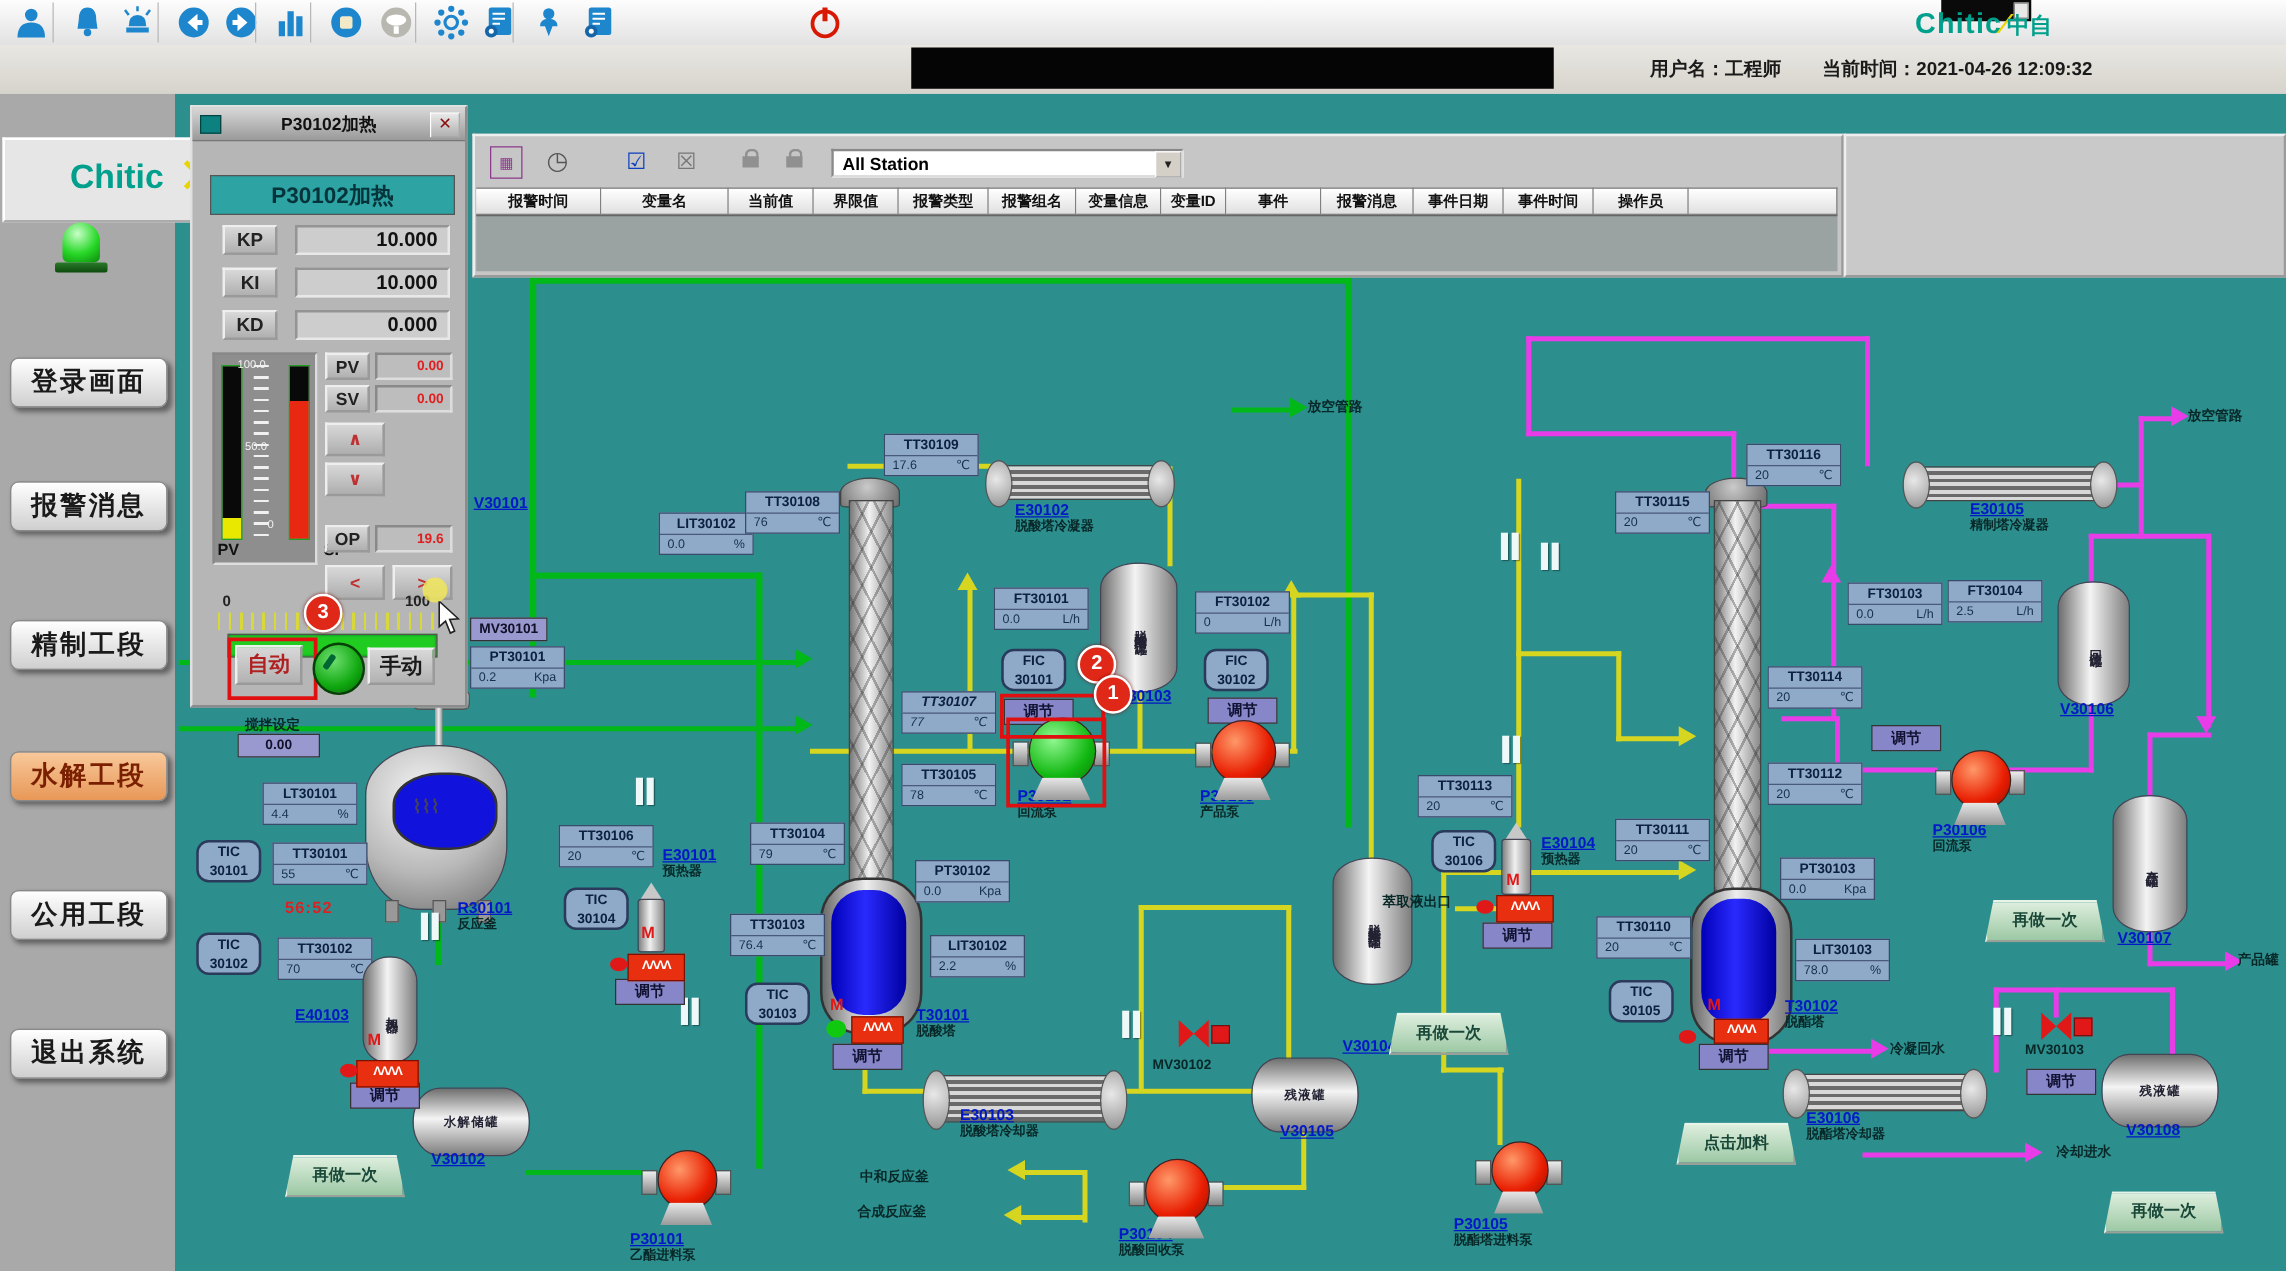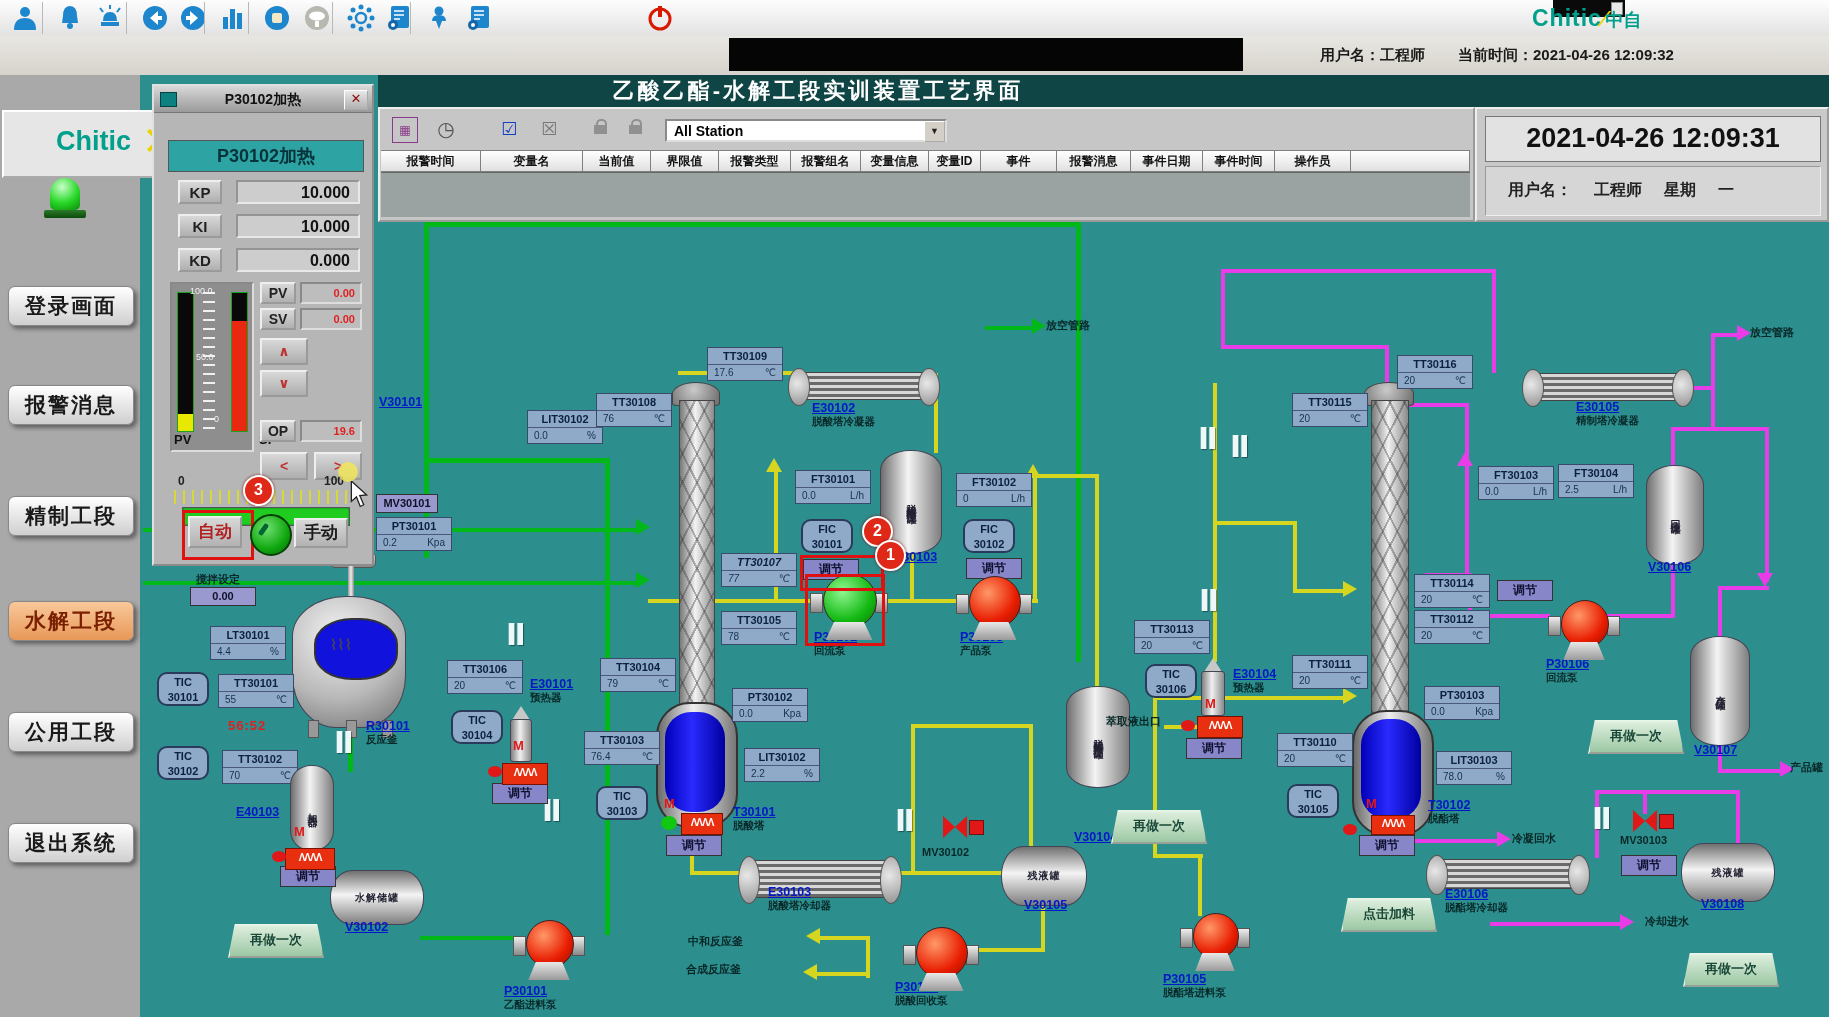--- a/index.html
+++ b/index.html
@@ -213,23 +213,20 @@
 <div class="abs" id="tr-blackbox">
       <span></span>
     </div>
 <div class="abs" id="brand">
   <span class="b1">Chitic</span><span class="b2">⁄</span><span class="b3">中自</span>
 </div>
 <div class="r2txt" style="left:1320px;">用户名：工程师</div>
 <div class="r2txt" style="left:1458px;">当前时间：2021-04-26 12:09:32</div>
 
 <div class="abs" id="diag-bg"></div>
-<div class="abs" id="titlebar">
-      <span>乙酸乙酯-水解工段实训装置工艺界面</span>
-    </div>
 
 <div class="abs" id="alarmpanel">
   <div class="al-ic" id="al-grid">▦</div>
   <div class="al-ic" id="al-clock">◷</div>
   <div class="al-ic" id="al-chk">☑</div>
   <div class="al-ic" id="al-x">☒</div>
   <div class="padlock" style="left:214px;"></div>
   <div class="padlock" style="left:249px;"></div>
   <div id="station"><span>All Station</span><span class="dd">▼</span></div>
   <div id="alhdr">
@@ -245,24 +242,20 @@
         <div class="alcol" style="width: 74px;">报警消息</div>
         <div class="alcol" style="width: 72px;">事件日期</div>
         <div class="alcol" style="width: 72px;">事件时间</div>
         <div class="alcol" style="width: 76px;">操作员</div>
         <div class="alcol" style="width: 119px;"></div>
       </div>
   <div id="allist"></div>
 </div>
 
 <div class="abs" id="clockpanel">
-  <div id="dt-box">2021-04-26 12:09:31</div>
-  <div id="user-box">
-    <span>用户名：</span><span>工程师</span><span>星期</span><span>一</span>
-  </div>
 </div>
 
 <div class="abs" id="sidebar"></div>
 <div class="abs" id="logo-box">
   <span class="lg">Chitic</span>
   <span class="lx">✕</span>
 </div>
 <div class="abs" id="led">
       <div class="bulb"></div>
       <div class="base"></div>
@@ -521,21 +514,21 @@
           <span>℃</span>
         </div>
       </div>
       <div class="tag" style="left: 1397px; top: 355px;">
         <div class="tid">TT30116</div>
         <div class="tval">
           <span>20</span>
           <span>℃</span>
         </div>
       </div>
-      <div class="tag" style="left: 1414px; top: 574px;">
+      <div class="tag" style="left: 1414px; top: 533px;">
         <div class="tid">TT30114</div>
         <div class="tval">
           <span>20</span>
           <span>℃</span>
         </div>
       </div>
       <div class="tag" style="left: 1414px; top: 610px;">
         <div class="tid">TT30112</div>
         <div class="tval">
           <span>20</span>

